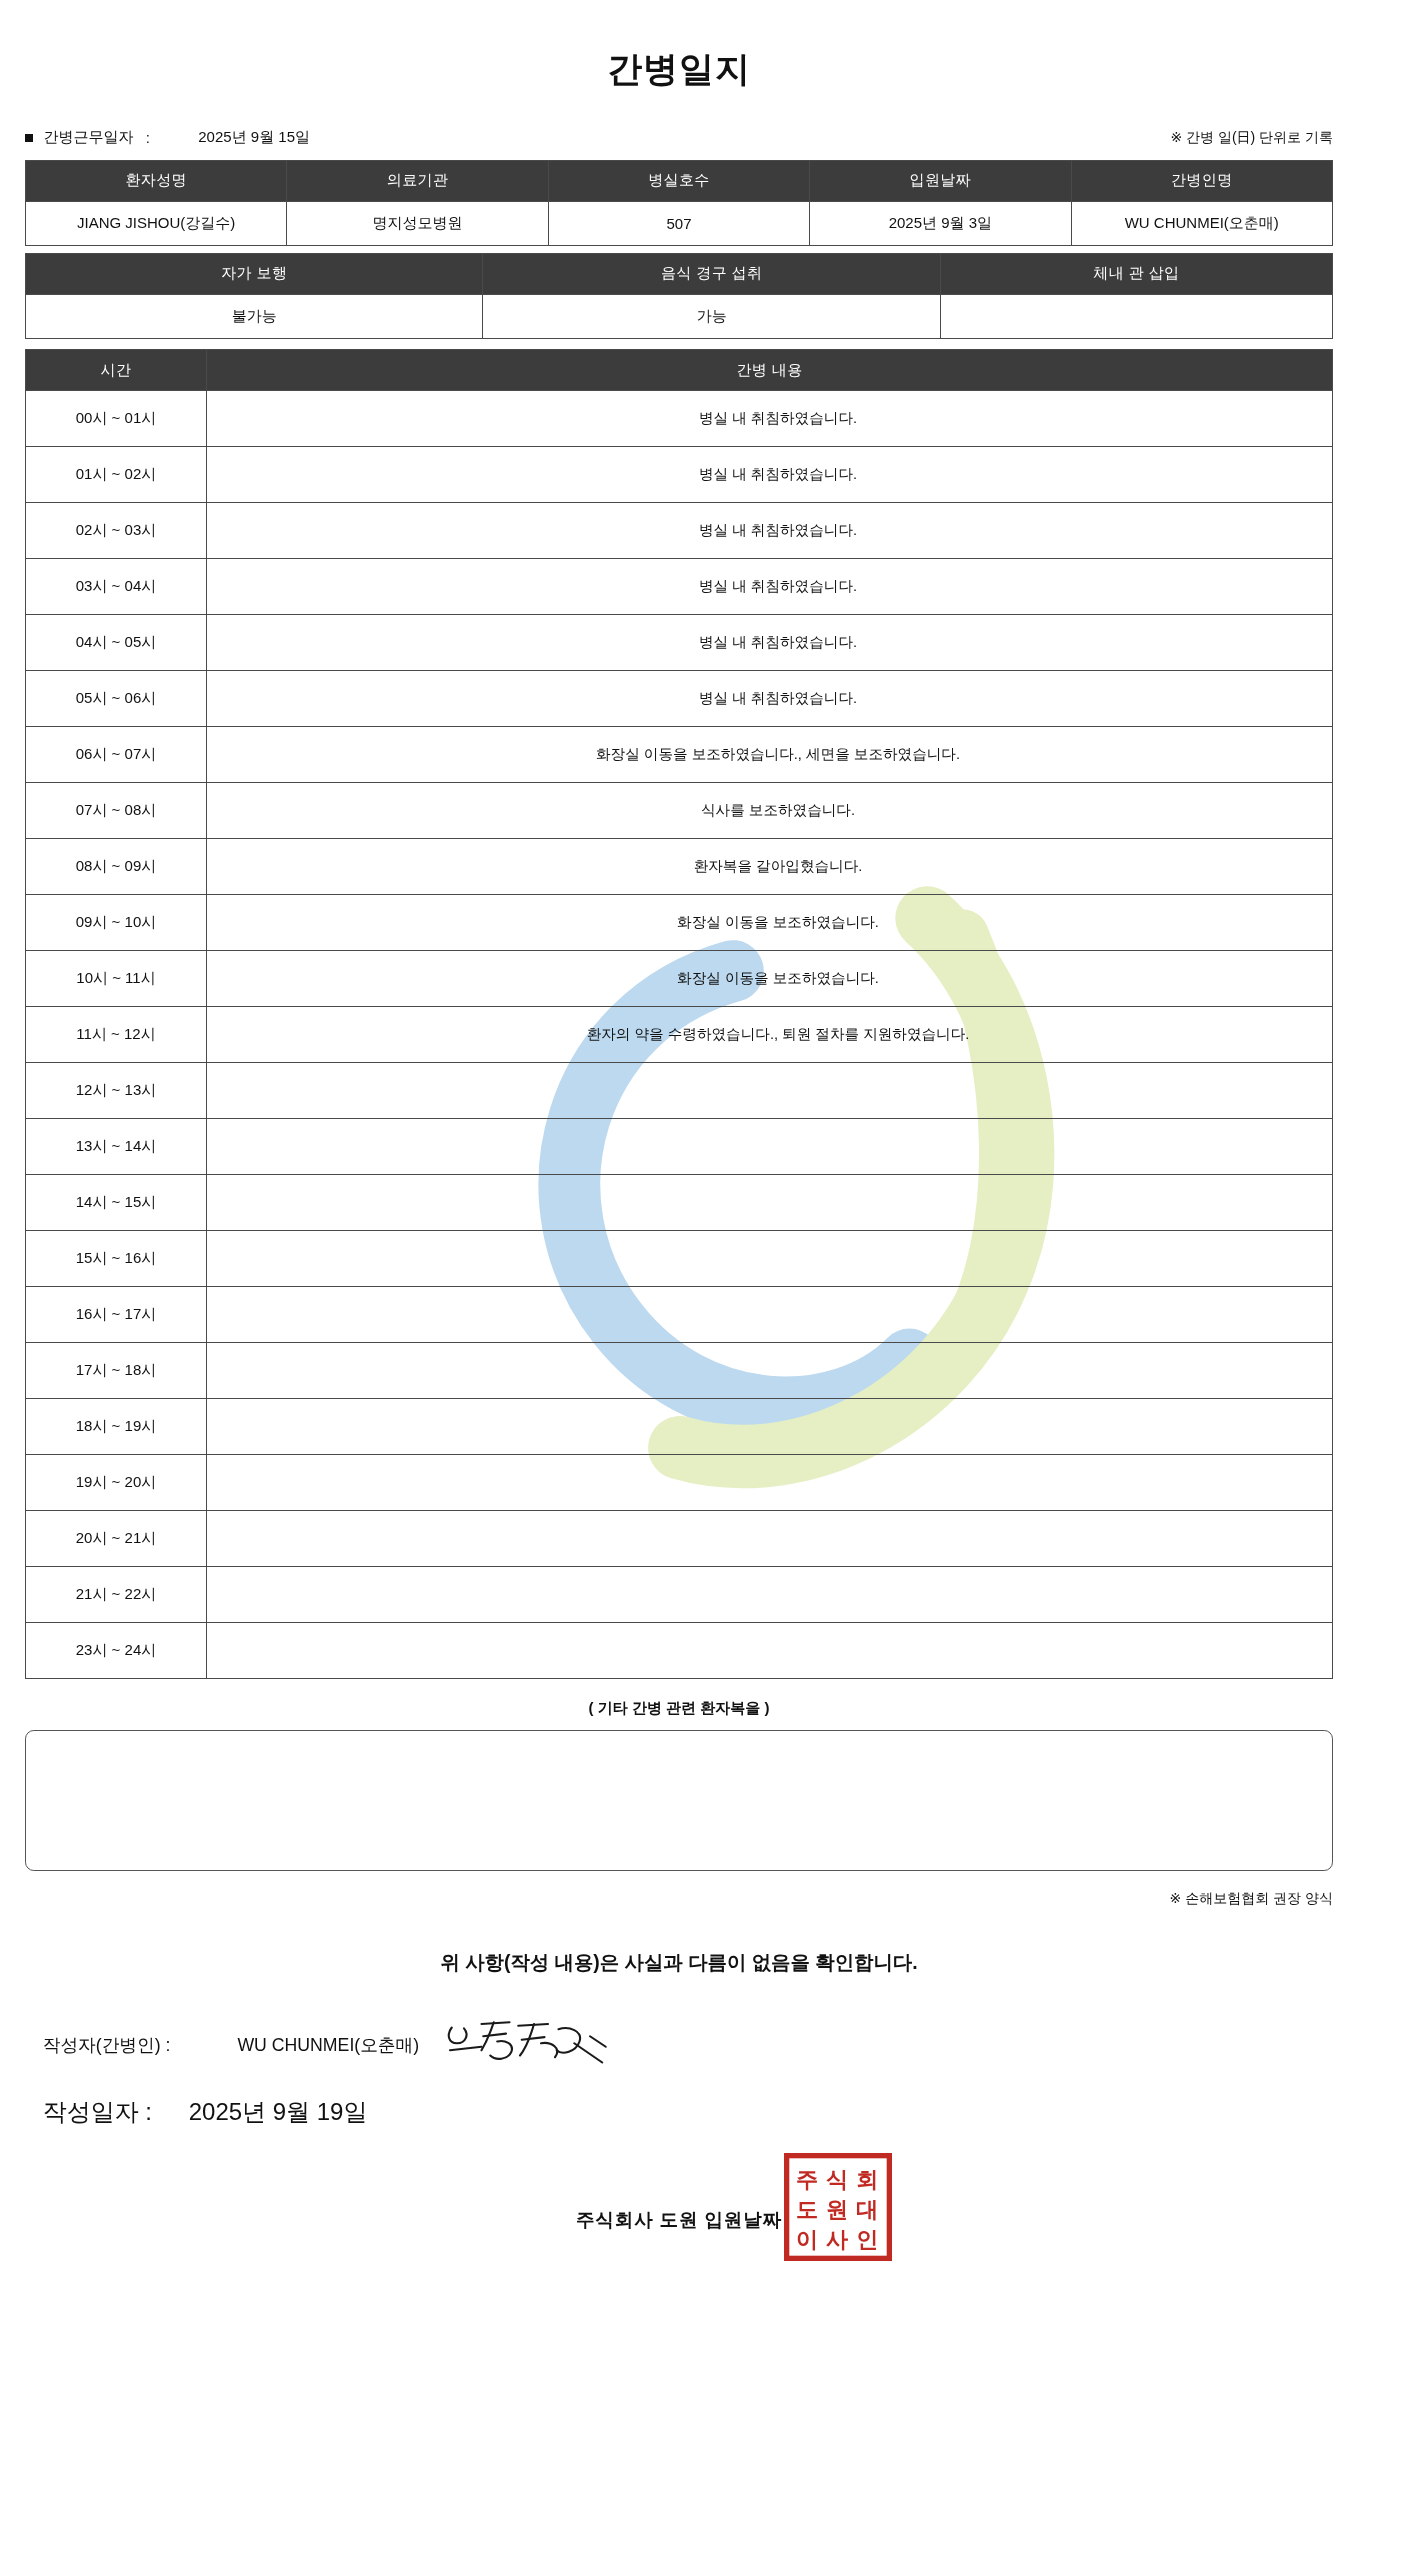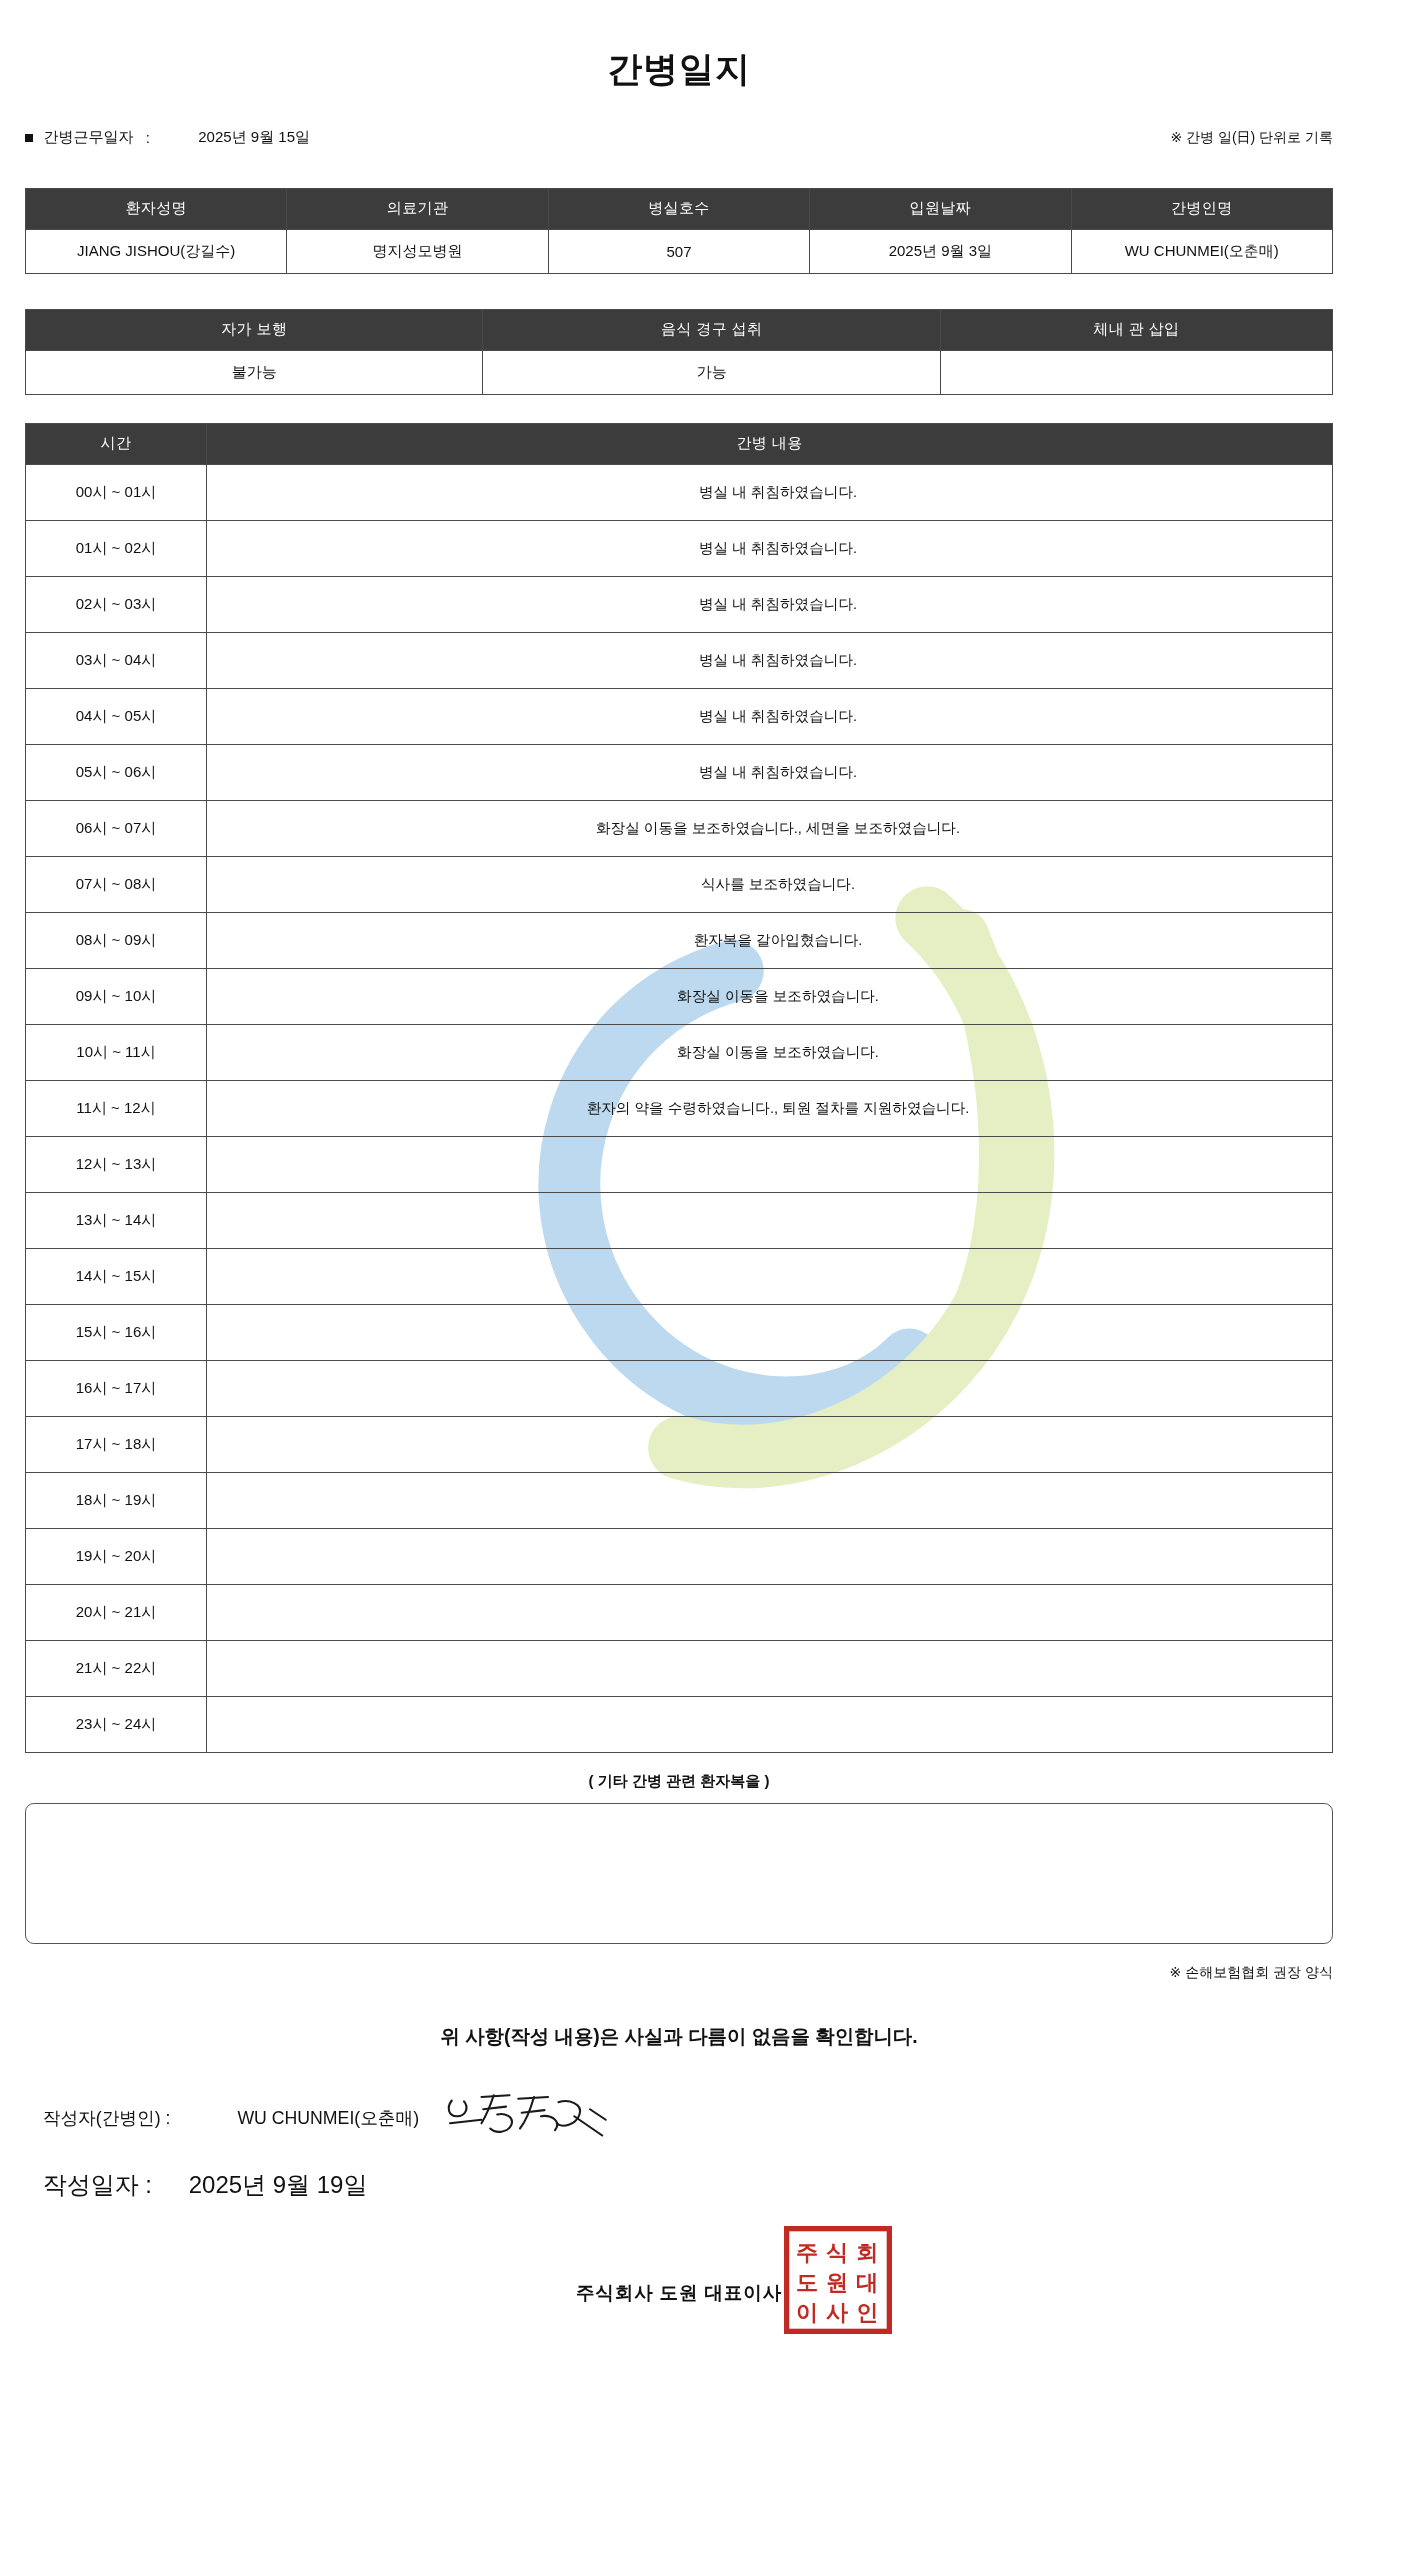--- a/index.html
+++ b/index.html
@@ -63,21 +63,20 @@
   .meta-left .lbl { font-size: 15px; }
   .meta-left .colon { padding: 0 5.3px; }
   .meta-left .val { font-size: 15px; margin-left: 36px; }
   .meta-right { font-size: 14px; }
 
   
   table.grid {
     width: 100%;
     border-collapse: collapse;
     table-layout: fixed;
-    margin-top: 28px;
   }
   table.grid th, table.grid td {
     border: 0.9px solid #4a4a4a;
     padding: 0;
     font-size: 15px;
     font-weight: normal;
   }
   th.hdr {
     background: #3c3c3c;
     color: #ffffff;
@@ -389,21 +388,21 @@
       </svg>
     </span>
   </div>
 
   <div class="date-row">
     <span class="s-label">작성일자 :</span>
     <span class="s-value">2025년 9월 19일</span>
   </div>
 
   <div class="company-row">
-    <span class="company-name">주식회사 도원    대표이사</span>
+    <span class="company-name">주식회사 도원    입원날짜</span>
     <span class="stamp" title="">
       <svg width="108" height="108" viewBox="0 0 122 122" aria-hidden="true">
         <rect x="3" y="3" width="116" height="116" fill="none" stroke="#c02a22" stroke-width="6"></rect>
         <g fill="#c02a22" font-family="'Liberation Sans', sans-serif" font-weight="bold" font-size="25" text-anchor="middle">
           <text x="26" y="38">주</text>
             <text x="60" y="38">식</text>
             <text x="94" y="38">회</text>
           <text x="26" y="72">도</text>
             <text x="60" y="72">원</text>
             <text x="94" y="72">대</text>

